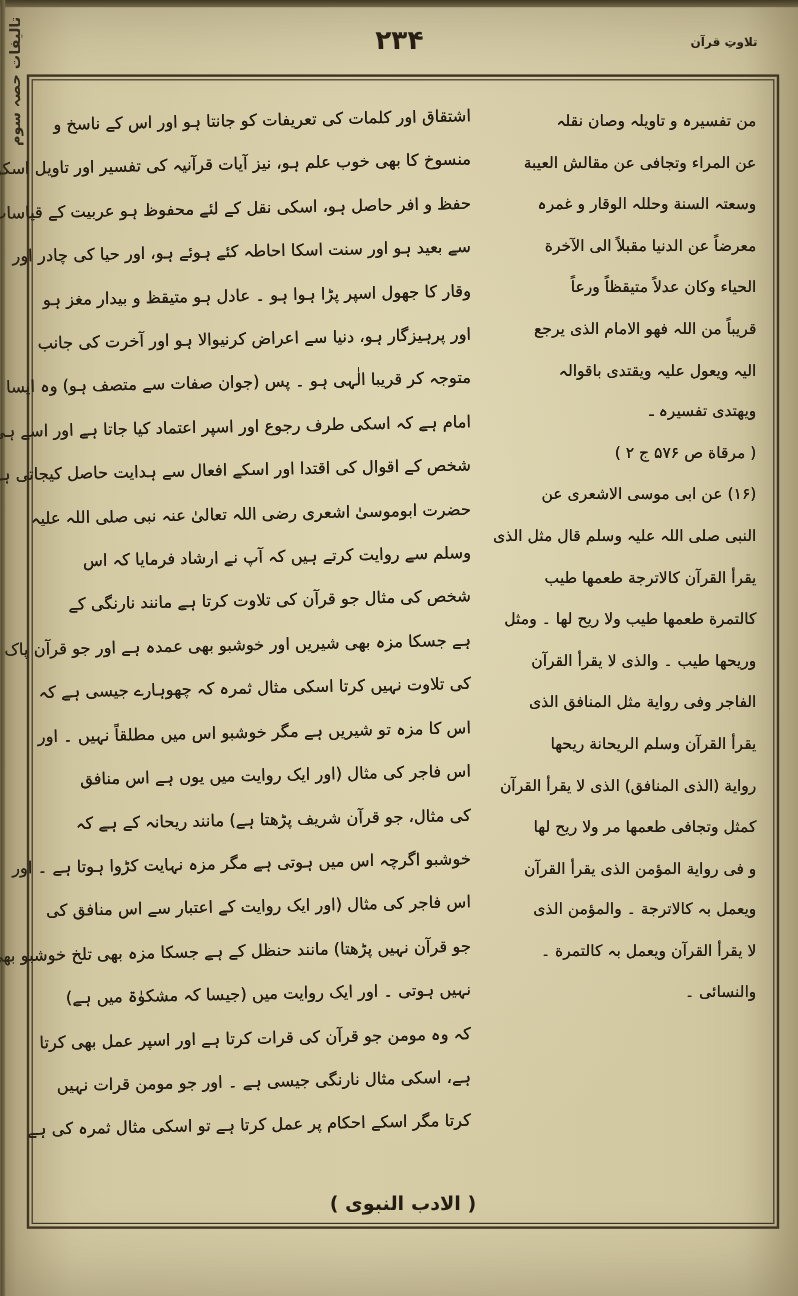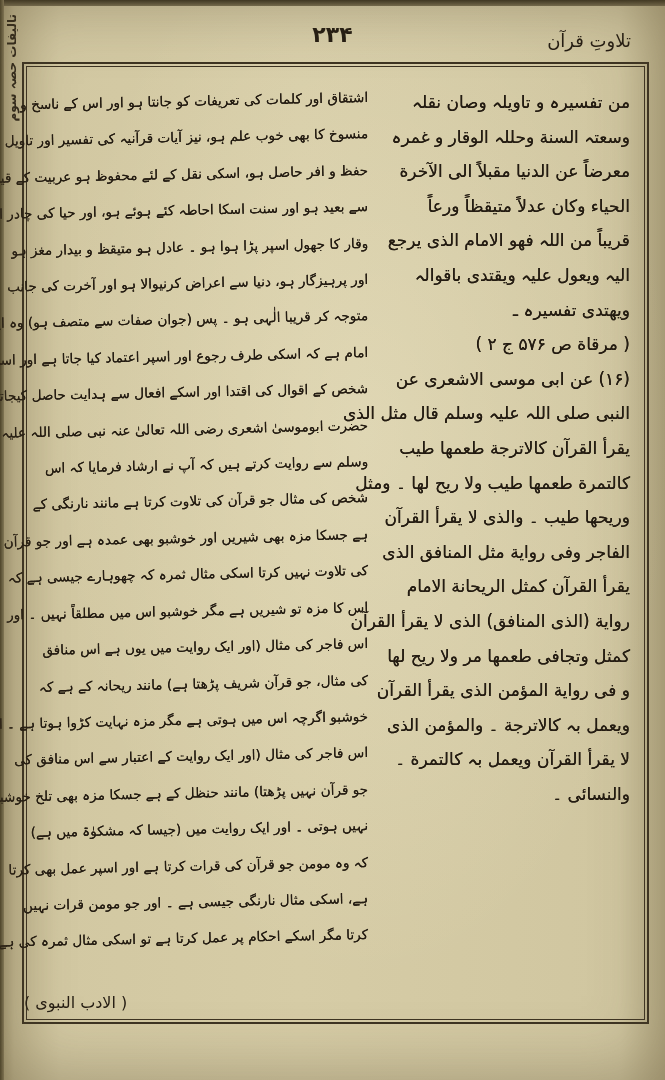--- a/index.html
+++ b/index.html
@@ -11,21 +11,21 @@
       linear-gradient(90deg, #a99d77 0px, #c4b992 14px, #d2c8a2 60px, #d6cca6 300px, #d0c6a0 620px, #bdb28b 665px),
       #d2c8a2;
     color:#241c12;
   }
   
   .scan-top-edge{position:absolute;top:0;left:0;right:0;height:6px;background:linear-gradient(180deg,#39321f,#7a7053);}
   .scan-left-edge{position:absolute;top:0;left:0;bottom:0;width:4px;background:linear-gradient(90deg,#4a4229,#8d8260);}
   .vignette{position:absolute;inset:0;box-shadow:inset 0 0 70px rgba(90,78,48,.45);pointer-events:none;}
 
   
-  .header-right{position:absolute;top:30px;right:34px;font-size:18px;font-weight:normal;letter-spacing:1px;}
+  .header-right{position:absolute;top:30px;right:34px;font-size:10px;font-weight:bold;letter-spacing:1px;}
   .header-center{position:absolute;top:22px;left:0;right:0;text-align:center;font-size:22px;font-weight:bold;}
   .spine-title{
     position:absolute;top:14px;left:5px;font-size:12px;font-weight:bold;
     writing-mode:vertical-rl;transform:rotate(180deg);letter-spacing:2px;color:#2e2619;
   }
 
   
   .frame{
     position:absolute;top:62px;bottom:56px;left:22px;right:16px;
     border:2px solid #3d3322;
@@ -33,56 +33,57 @@
   .frame::before{
     content:"";position:absolute;inset:2px;border:1px solid #3d3322;pointer-events:none;
   }
 
   .columns{position:absolute;inset:5px;display:flex;direction:rtl;}
   .col-right{width:43%;padding:16px 12px 0 8px;box-sizing:border-box;}
   .divider{width:2px;background:#3d3322;margin-bottom:70px;}
   .col-left{flex:1;padding:10px 10px 0 8px;box-sizing:border-box;}
 
   .line{white-space:nowrap;text-align:right;text-shadow:0 0 .5px #241c12;}
-  .col-right .line{font-size:17px;line-height:34.6px;}
+  .col-right .line{font-size:13px;line-height:34.6px;}
   .col-left .line{font-size:13.6px;line-height:36.4px;transform:rotate(-1.2deg);transform-origin:100% 50%;}
 
   .footer-caption{
-    position:absolute;bottom:10px;left:0;right:0;text-align:left;
-    font-size:16px;font-weight:normal;letter-spacing:1px;
+    position:absolute;bottom:10px;left:0;right:0;text-align:center;
+    font-size:16px;font-weight:bold;letter-spacing:1px;
   }
 </style>
 </head>
 <body>
 
 <div class="scan-top-edge"></div>
 <div class="scan-left-edge"></div>
 
 <div class="spine-title">تالیفات حصہ سوم</div>
 <div class="header-center">۲۳۴</div>
 <div class="header-right">تلاوتِ قرآن</div>
 
 <div class="frame">
   <div class="columns">
     <div class="col-right">
         <div class="line">من تفسیرہ و تاویلہ وصان نقلہ</div>
+        <div class="line">عن المراء وتجافی عن مقالش العیبة</div>
         <div class="line">وسعتہ السنة وحللہ الوقار و غمرہ</div>
         <div class="line">معرضاً عن الدنیا مقبلاً الی الآخرة</div>
         <div class="line">الحیاء وکان عدلاً متیقظاً ورعاً</div>
         <div class="line">قریباً من اللہ فھو الامام الذی یرجع</div>
         <div class="line">الیہ ویعول علیہ ویقتدی باقوالہ</div>
         <div class="line">ویھتدی تفسیرہ ـ</div>
         <div class="line">( مرقاة ص ۵۷۶ ج ۲ )</div>
         <div class="line">(۱۶) عن ابی موسی الاشعری عن</div>
         <div class="line">النبی صلی اللہ علیہ وسلم قال مثل الذی</div>
         <div class="line">یقرأ القرآن کالاترجة طعمھا طیب</div>
         <div class="line">کالتمرة طعمھا طیب ولا ریح لھا ۔ ومثل</div>
         <div class="line">وریحھا طیب ۔ والذی لا یقرأ القرآن</div>
         <div class="line">الفاجر وفی روایة مثل المنافق الذی</div>
-        <div class="line">یقرأ القرآن کمثل الریحانة الامام</div>
+        <div class="line">یقرأ القرآن وسلم الریحانة ریحھا</div>
         <div class="line">روایة (الذی المنافق) الذی لا یقرأ القرآن</div>
         <div class="line">کمثل وتجافی طعمھا مر ولا ریح لھا</div>
         <div class="line">و فی روایة المؤمن الذی یقرأ القرآن</div>
         <div class="line">ویعمل بہ کالاترجة ۔ والمؤمن الذی</div>
         <div class="line">لا یقرأ القرآن ویعمل بہ کالتمرة ۔</div>
         <div class="line">والنسائی ۔</div>
       </div>
     <div class="divider"></div>
     <div class="col-left">
         <div class="line">اشتقاق اور کلمات کی تعریفات کو جانتا ہو اور اس کے ناسخ و</div>

